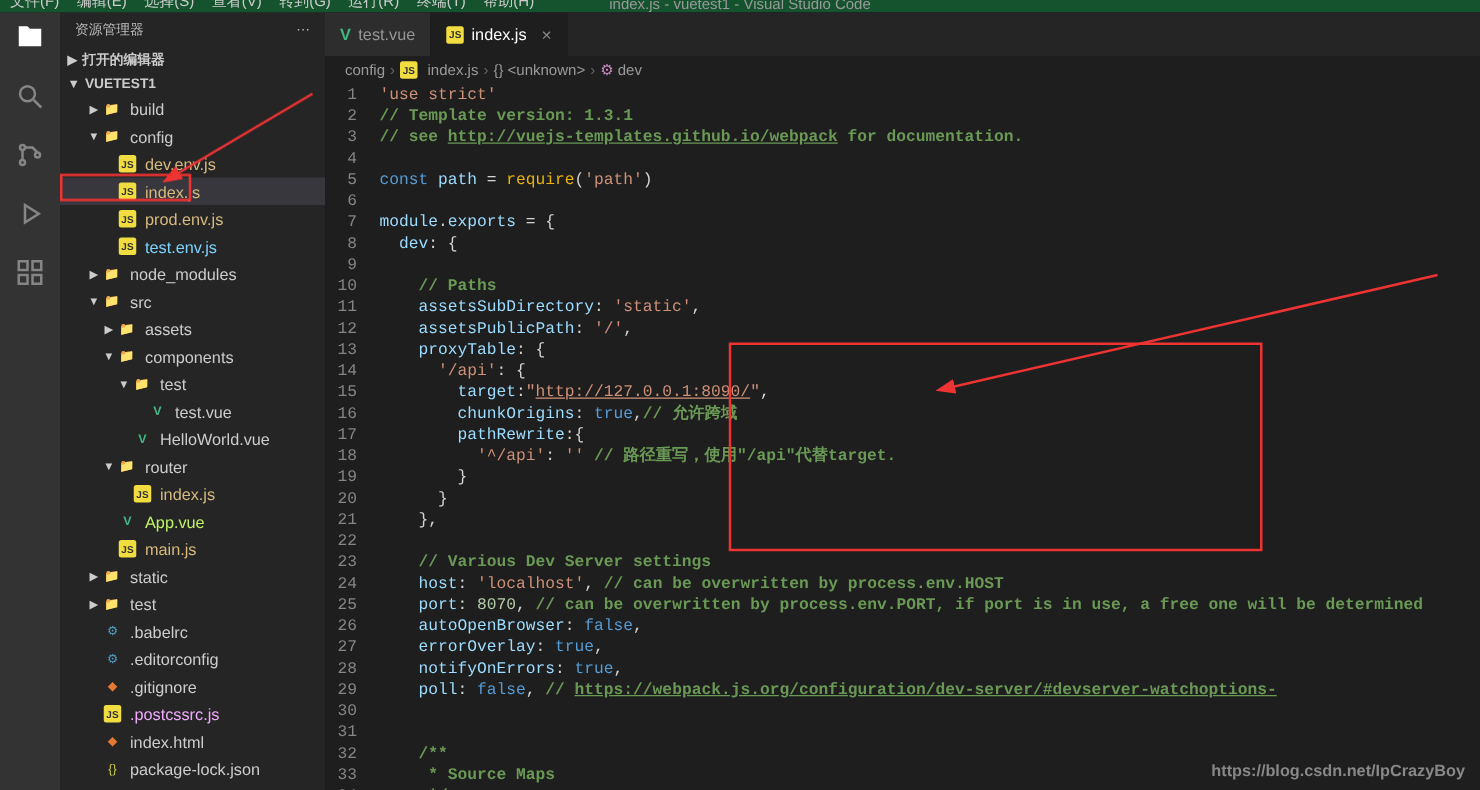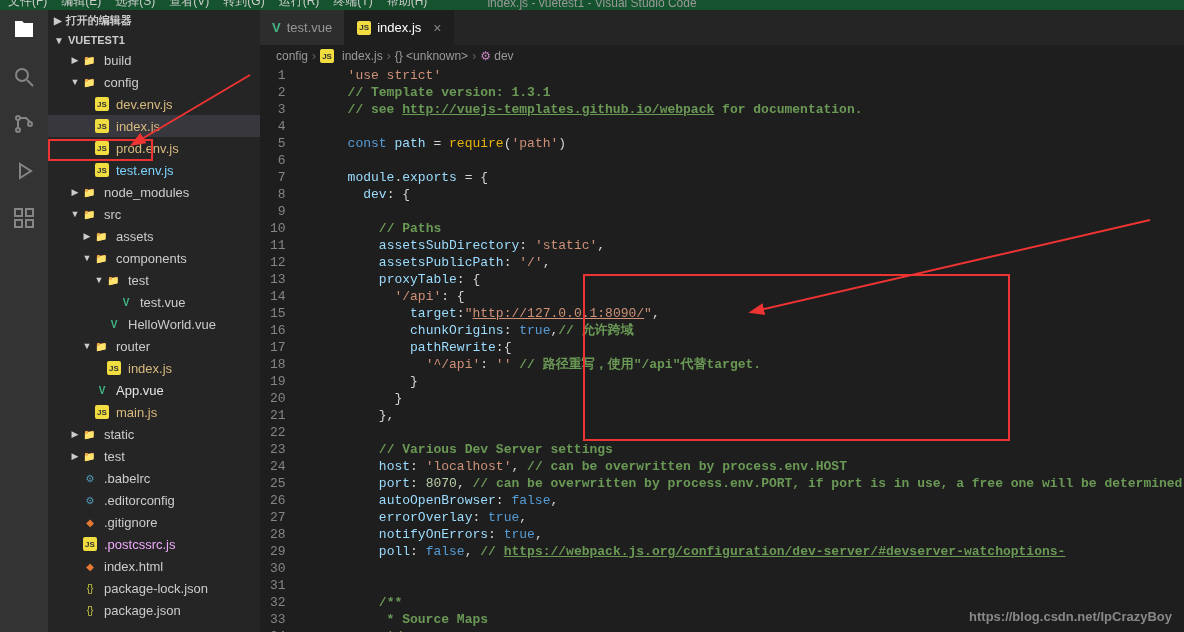--- a/index.html
+++ b/index.html
@@ -28,21 +28,21 @@
 .generic-icon { color:#519aba; }
 .editor-area { flex:1; display:flex; flex-direction:column; background:#1e1e1e; position:relative; }
 .tabs { display:flex; background:#252526; height:35px; }
 .tab { display:flex; align-items:center; padding:0 12px; background:#2d2d2d; color:#969696; border-right:1px solid #1e1e1e; cursor:pointer; gap:6px; }
 .tab.active { background:#1e1e1e; color:#fff; }
 .tab .close { margin-left:6px; font-size:14px; color:#888; }
 .breadcrumbs { padding:4px 16px; font-size:12px; color:#999; background:#1e1e1e; display:flex; align-items:center; gap:4px; }
 .breadcrumbs .sep { color:#666; }
 .editor { flex:1; display:flex; font-family:Consolas,"Courier New",monospace; font-size:13px; line-height:17px; overflow:hidden; position:relative; }
 .gutter { background:#1e1e1e; color:#858585; text-align:right; padding:0 18px 0 10px; user-select:none; }
-.code { flex:1; white-space:pre; color:#d4d4d4; position:relative;margin-left:44px; }
+.code { flex:1; white-space:pre; color:#d4d4d4; position:relative; }
 .tok-str { color:#ce9178; }
 .tok-kw { color:#569cd6; }
 .tok-com { color:#6a9955;font-weight:bold; }
 .tok-fn { color:#eab308; }
 .tok-prop { color:#9cdcfe; }
 .tok-num { color:#b5cea8; }
 .tok-const { color:#569cd6; }
 .tok-link { color:#6a9955; text-decoration:underline; }
 .highlight-box1 { position:absolute; border:2px solid #e33; pointer-events:none; }
 .highlight-box2 { position:absolute; border:2px solid #e33; pointer-events:none; }
@@ -86,20 +86,24 @@
         </svg></div>
     <div><svg viewBox="0 0 24 24">
           <rect x="3" y="3" width="7" height="7" fill="none" stroke="#858585" stroke-width="2"></rect>
           <rect x="14" y="3" width="7" height="7" fill="none" stroke="#858585" stroke-width="2"></rect>
           <rect x="3" y="14" width="7" height="7" fill="none" stroke="#858585" stroke-width="2"></rect>
           <rect x="14" y="14" width="7" height="7" fill="none" stroke="#858585" stroke-width="2"></rect>
         </svg></div>
   </div>
 
   <div class="sidebar">
+    <div class="sidebar-header">
+      <span>资源管理器</span>
+      <span>⋯</span>
+    </div>
     <div class="section-header">
       <span class="chev">▶</span>
         <span>打开的编辑器</span>
     </div>
     <div class="section-header">
       <span class="chev">▼</span>
         <span>VUETEST1</span>
     </div>
     <div class="tree" id="tree">
         <div class="tree-item" style="padding-left: 20px;">
@@ -183,21 +187,21 @@
         <div class="tree-item" style="padding-left: 44px;">
           <span class="chevron"></span>
           <span class="icon">
             <span class="js-icon">JS</span>
           </span>
           <span style="color:#d7ba7d">index.js</span>
         </div>
         <div class="tree-item" style="padding-left: 32px;">
           <span class="chevron"></span>
           <span class="icon vue-icon">V</span>
-          <span style="color:#e5e5e5">App.vue</span>
+          <span style="color:#bef264">App.vue</span>
         </div>
         <div class="tree-item" style="padding-left: 32px;">
           <span class="chevron"></span>
           <span class="icon">
             <span class="js-icon">JS</span>
           </span>
           <span style="color:#d7ba7d">main.js</span>
         </div>
         <div class="tree-item" style="padding-left: 20px;">
           <span class="chevron">▶</span>

